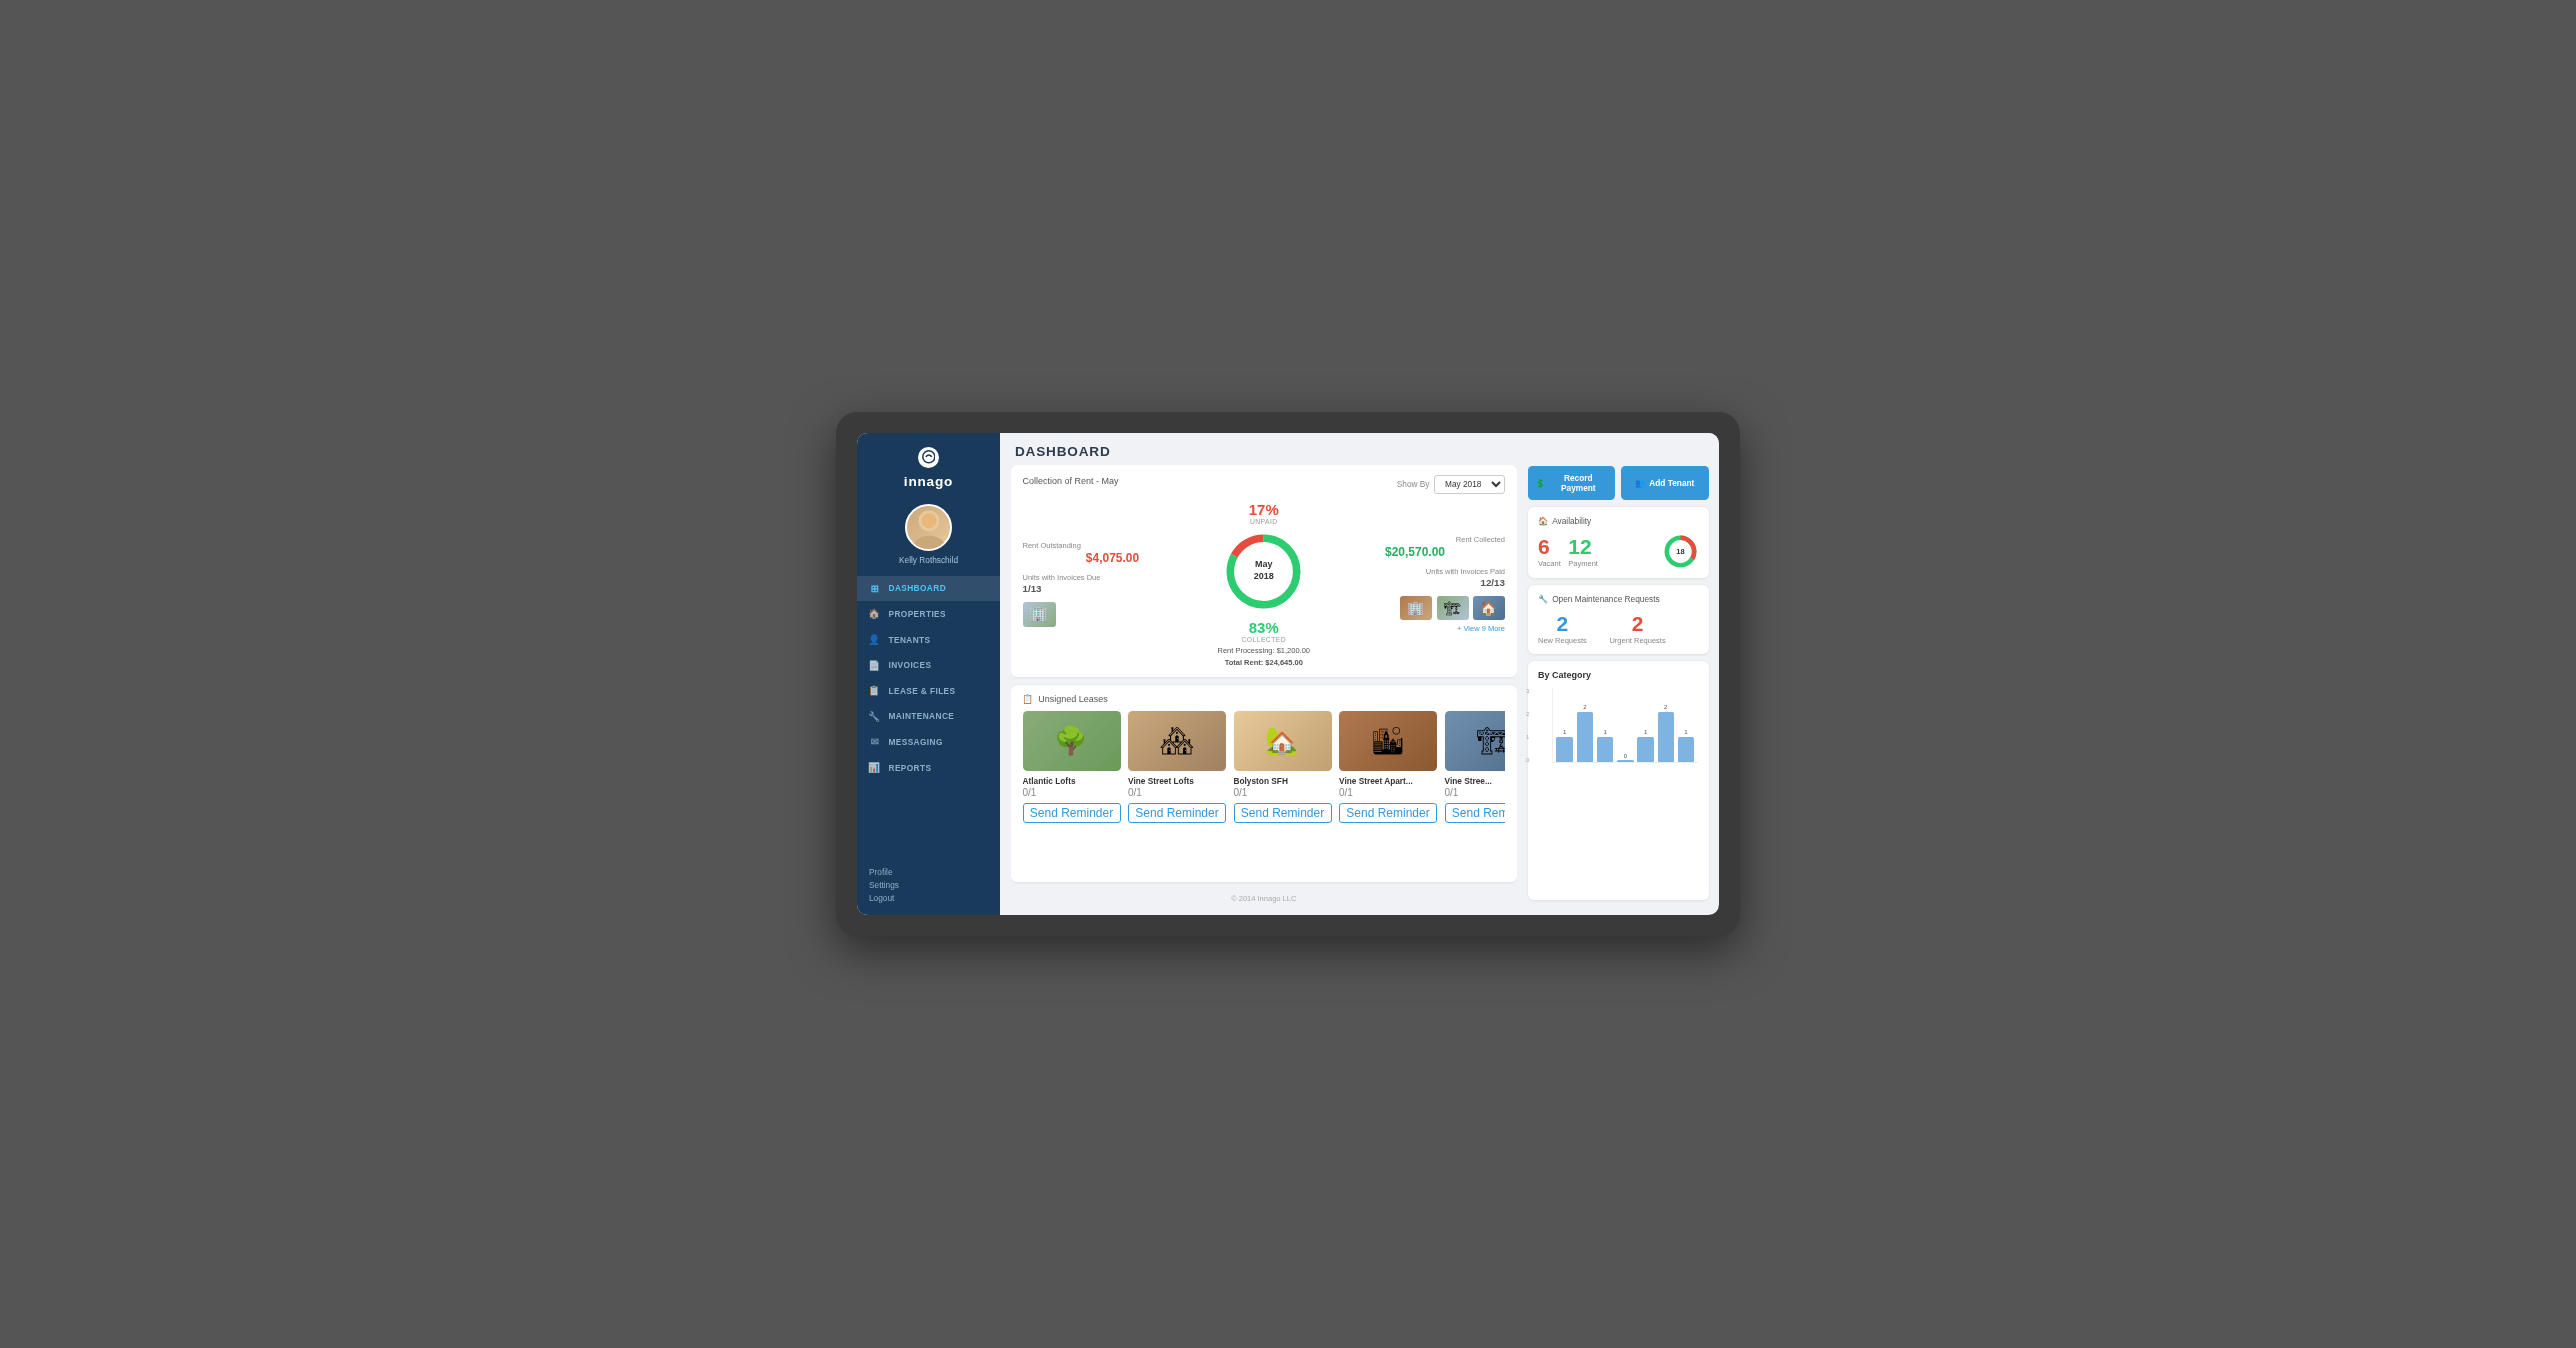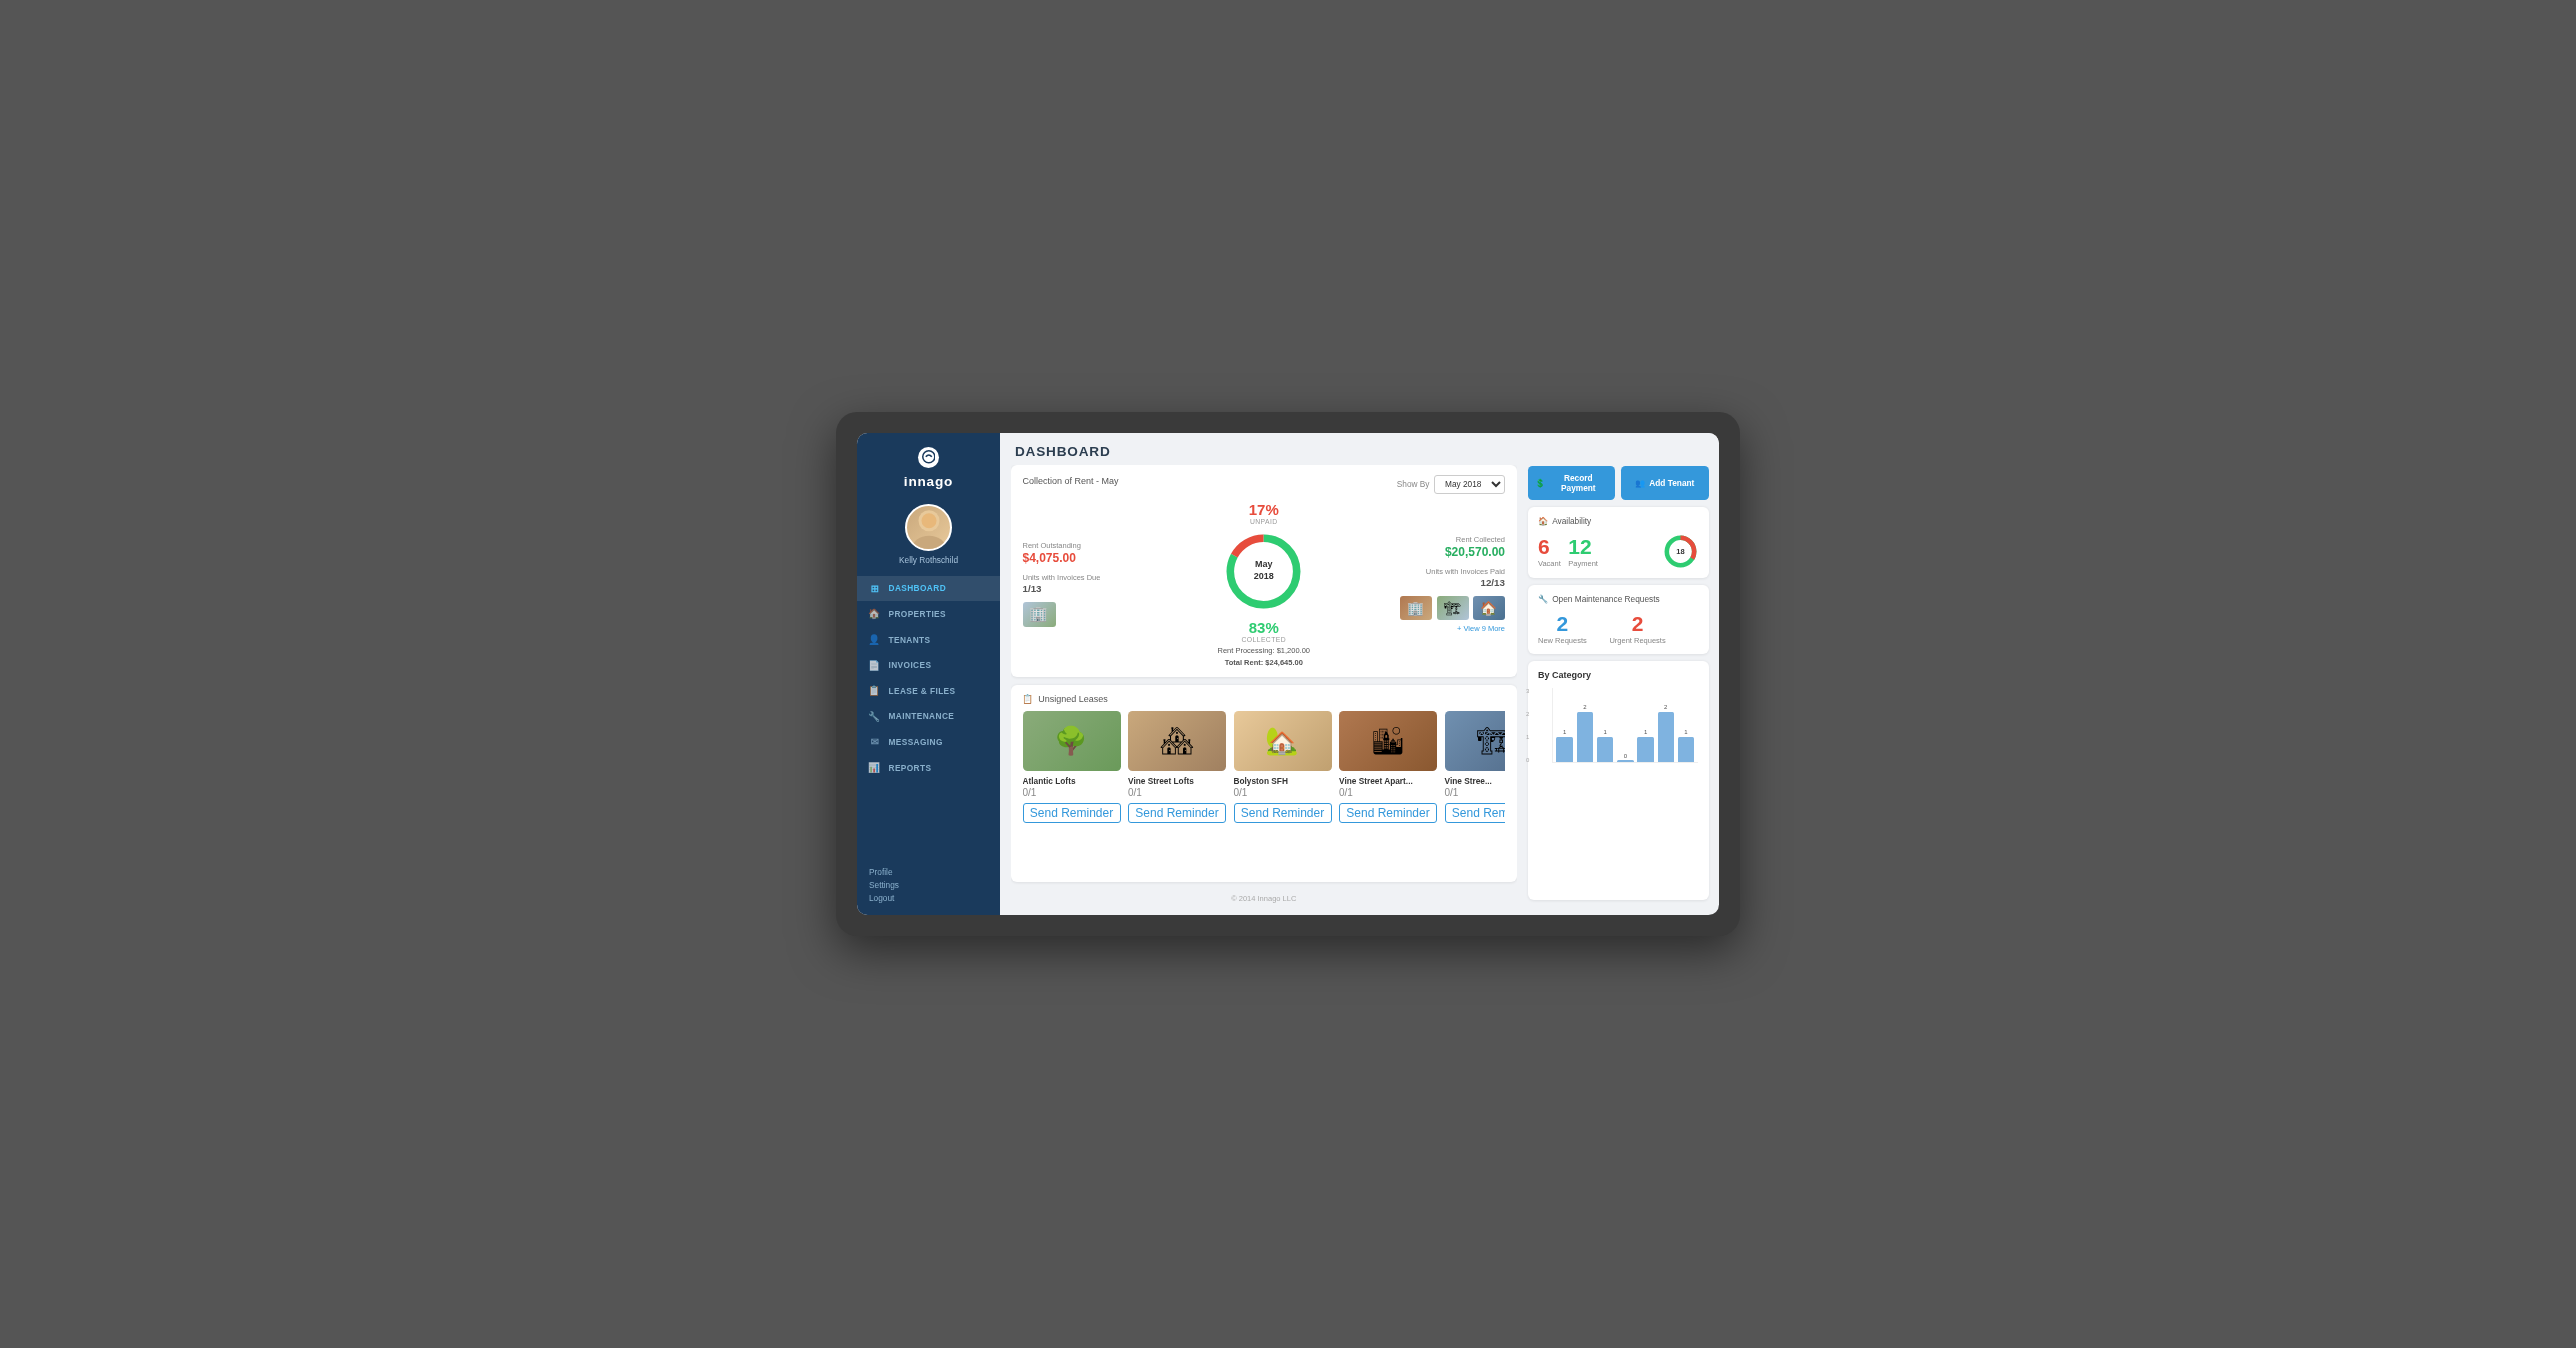--- a/index.html
+++ b/index.html
@@ -172,20 +172,21 @@
     }
     .rent-stat-label {
       font-size: 7.5px;
       color: #888;
       margin-bottom: 1.5px;
     }
     .rent-stat-value {
       font-size: 12px;
       font-weight: 700;
       color: #e74c3c;
+      text-align: center;
     }
     .rent-stat-value.green { color: #27ae60; }
     .rent-stat-sub {
       font-size: 9.8px;
       color: #555;
       font-weight: 600;
     }
     .chart-center {
       display: flex;
       flex-direction: column;

